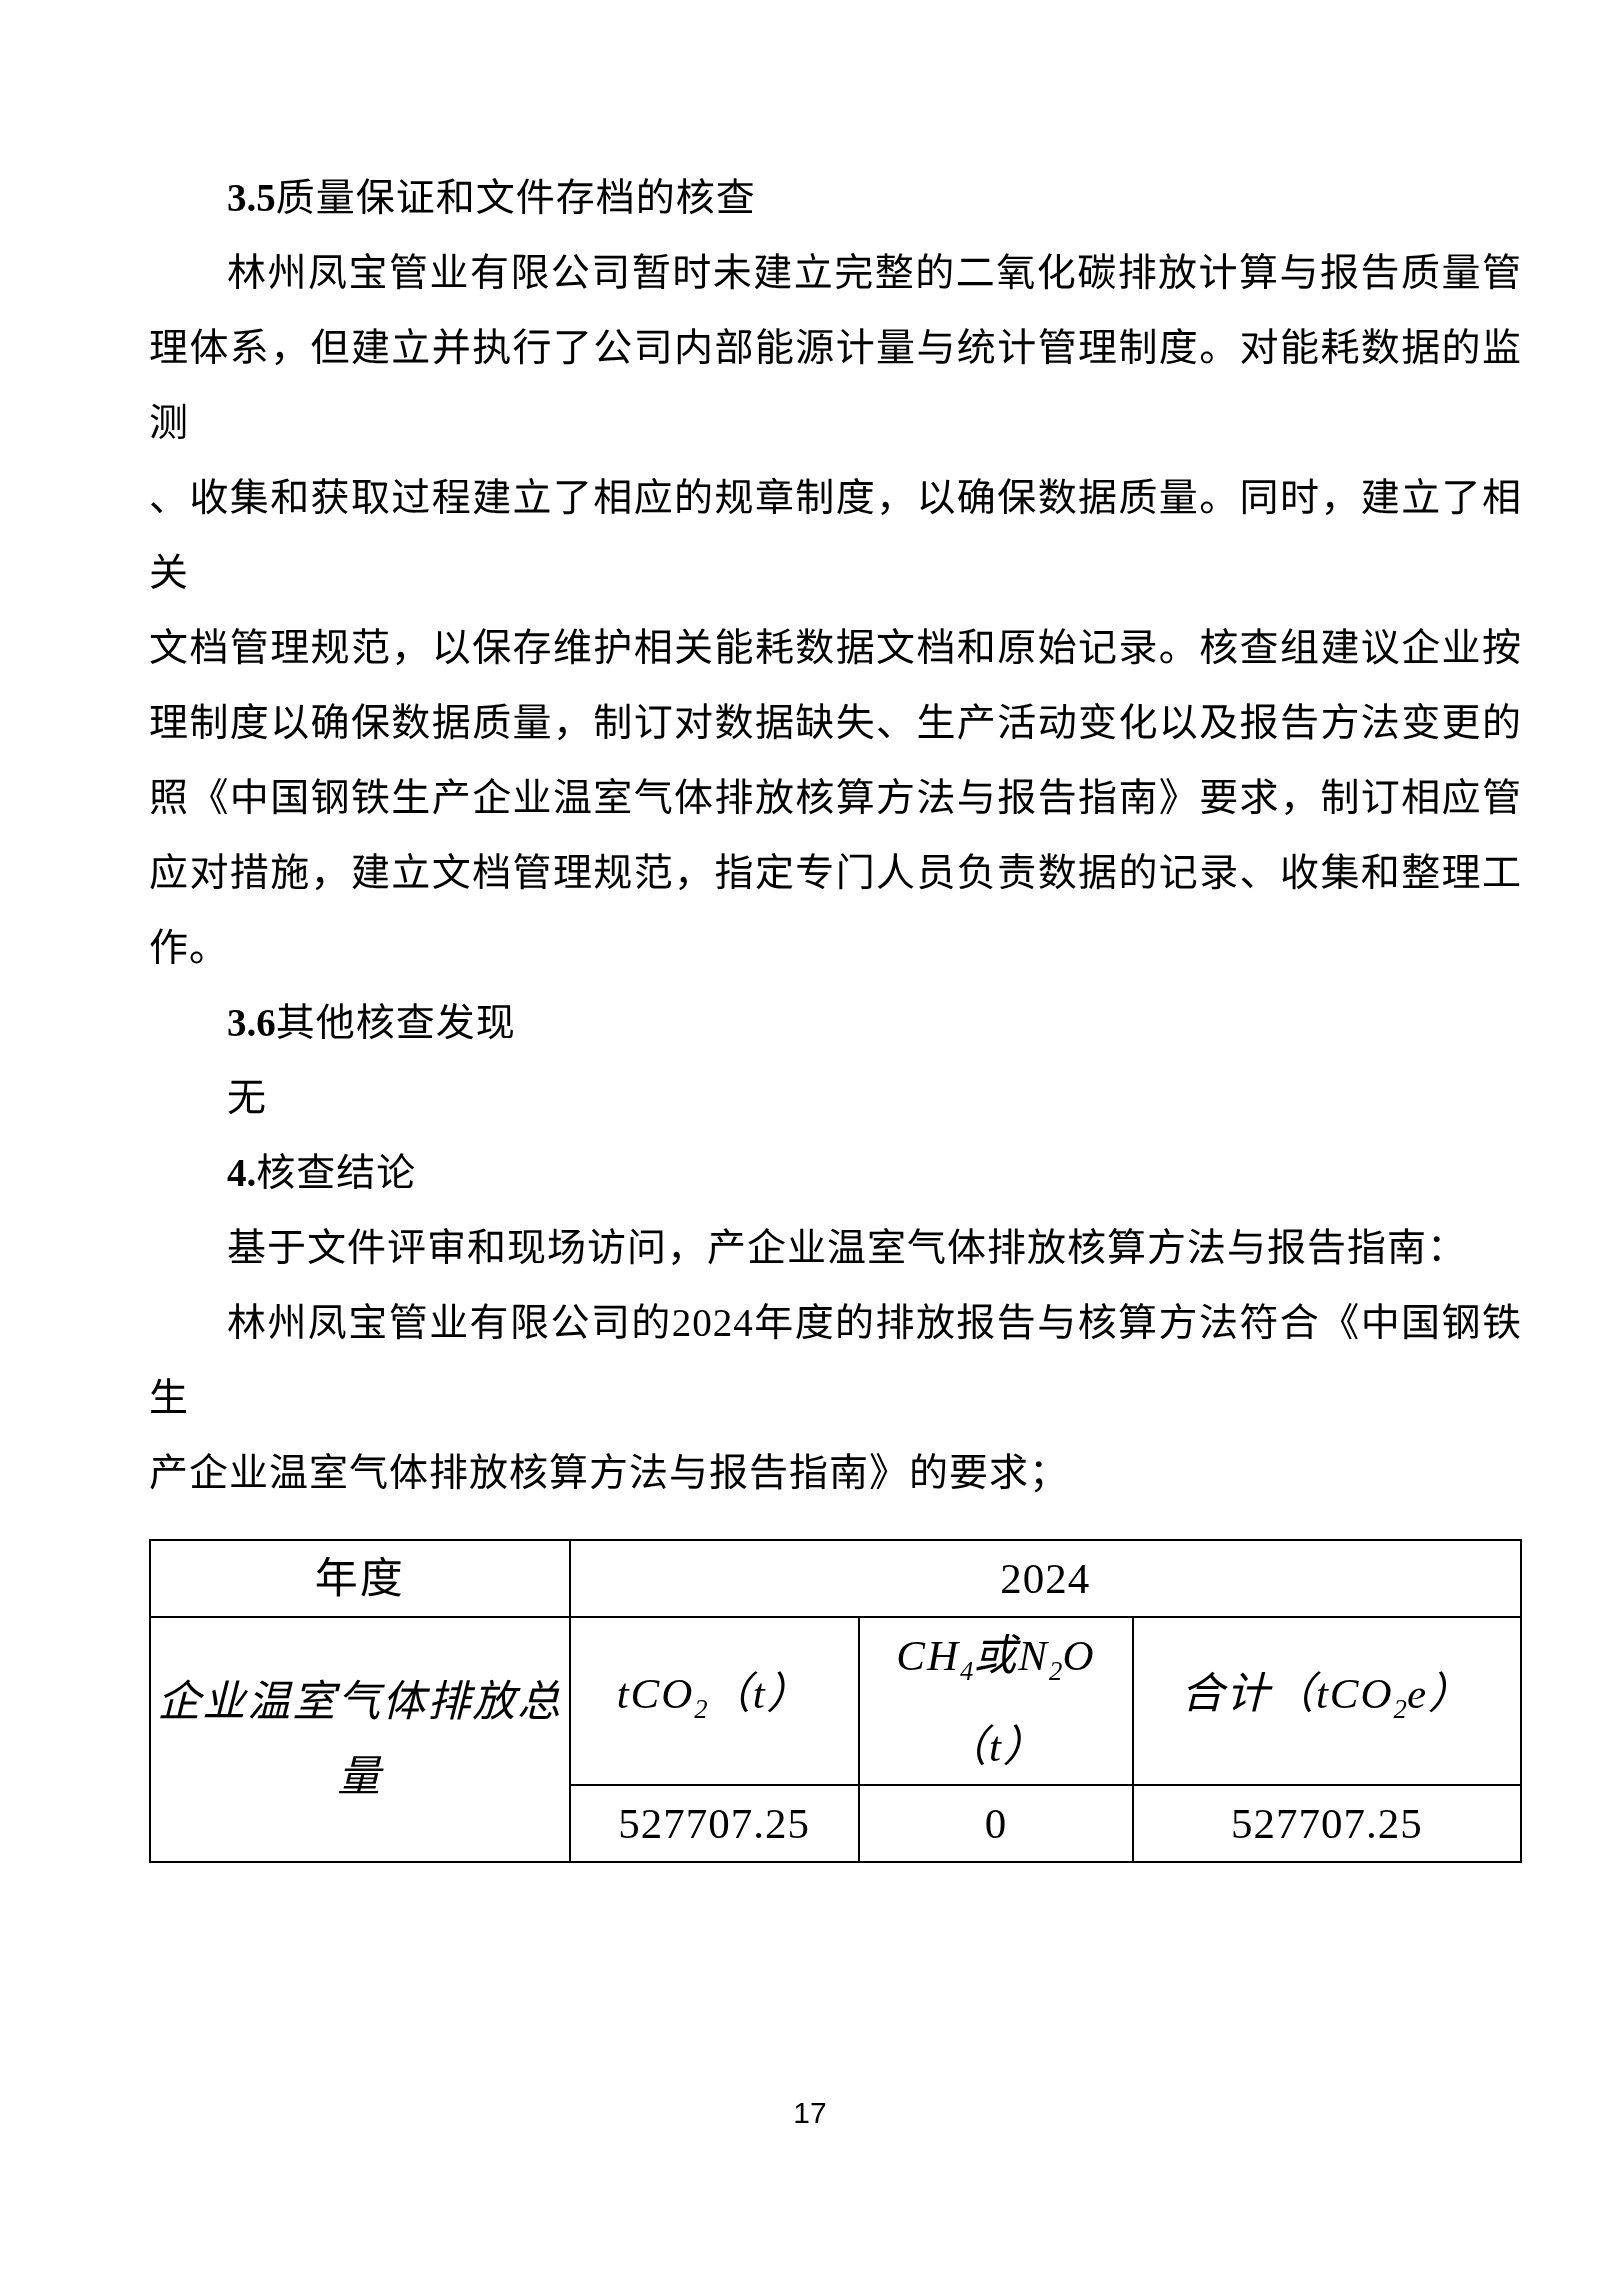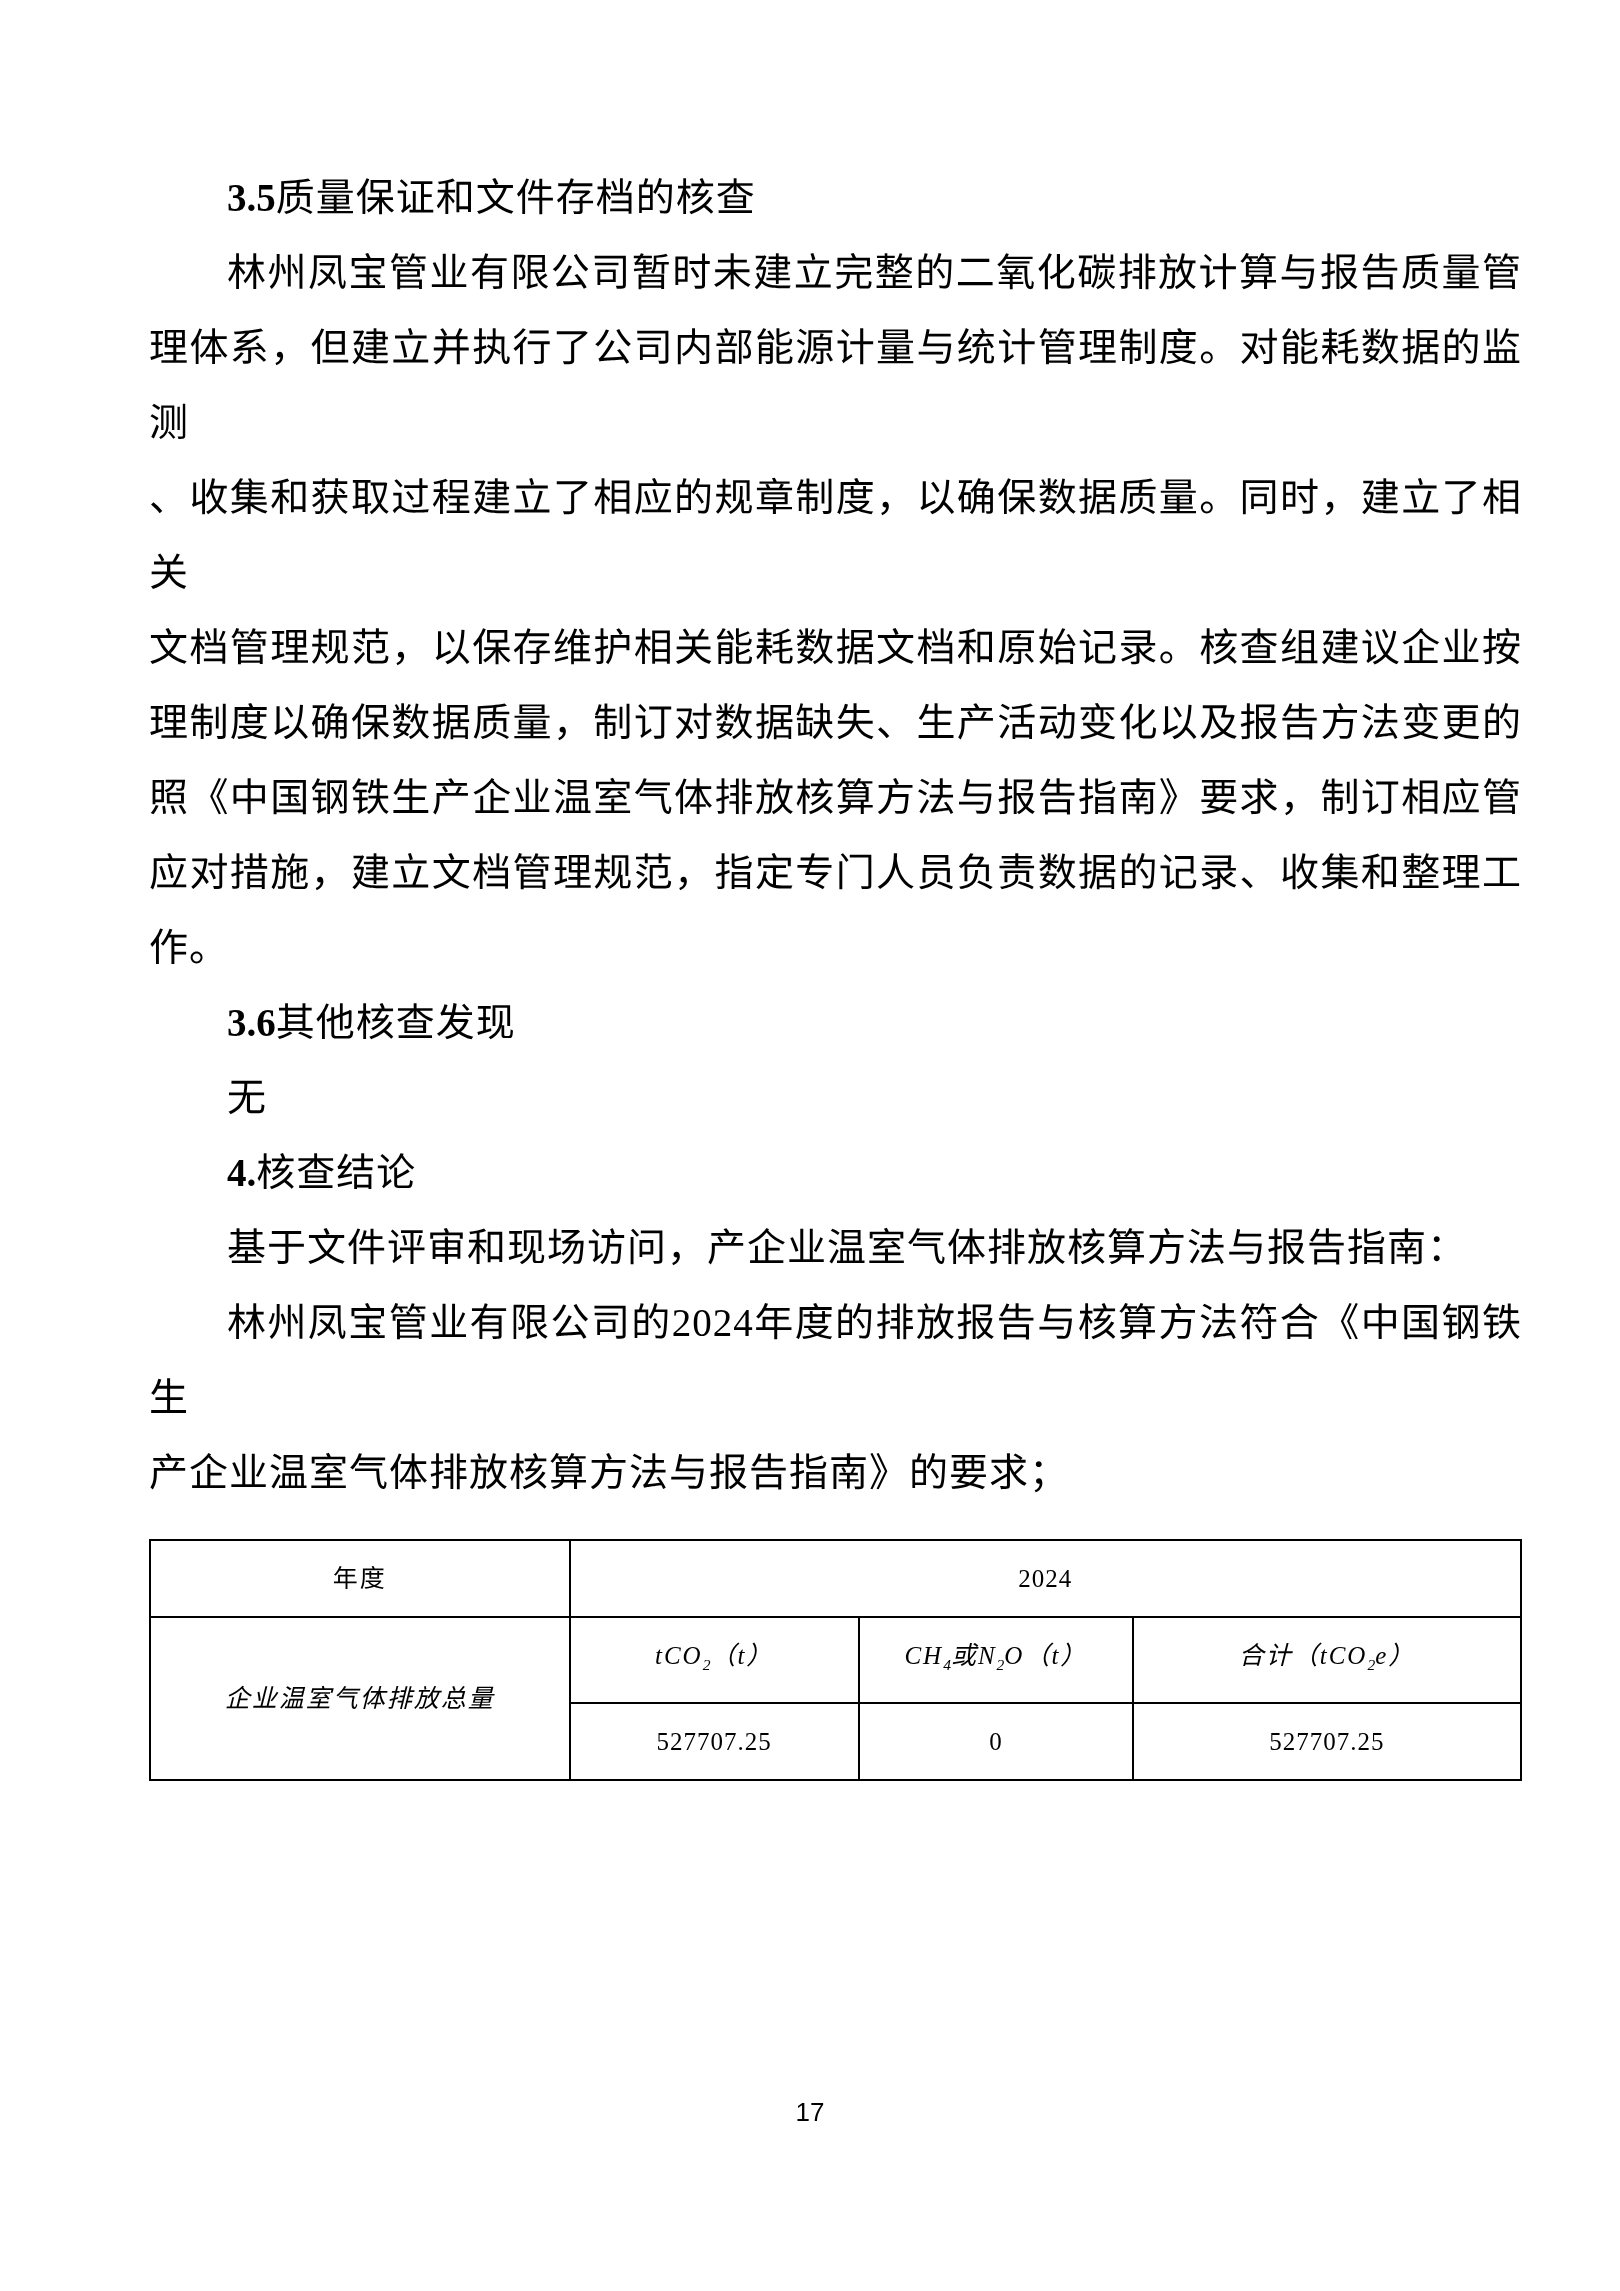--- a/index.html
+++ b/index.html
@@ -29,42 +29,42 @@
     text-align-last: justify;
     text-justify: inter-character;
   }
   .ind { text-indent: 78px; }   
   .hnum { font-weight: bold; letter-spacing: 0; }
   .gtable {
     width: 100%;
     border-collapse: collapse;
     margin-top: 29px;
     table-layout: fixed;
-    font-size: 25px;
+    font-size: 43px;
     letter-spacing: 2px;
   }
   .gtable td {
     border: 2px solid #000;
     text-align: center;
     vertical-align: middle;
     padding: 0;
   }
   .gtable .r1 td { height: 59px; }
   .gtable .r2 td { height: 65px; font-style: italic; }
   .gtable .r3 td { height: 60px; }
   .gtable sub { font-size: 0.62em; letter-spacing: 0; }
   .num { letter-spacing: 1px; }
   .pagenum {
     position: absolute;
     left: 0;
     right: 0;
     top: 2094px;
     text-align: center;
     font-family: "Liberation Sans", "DejaVu Sans", sans-serif;
-    font-size: 26px;
+    font-size: 30px;
     line-height: 37px;
   }
 </style>
 </head>
 <body>
 
 <div class="page">
   <div class="content">
 
     <div class="line ind"><span class="hnum">3.5</span><span>质量保证和文件存档的核查</span></div>

